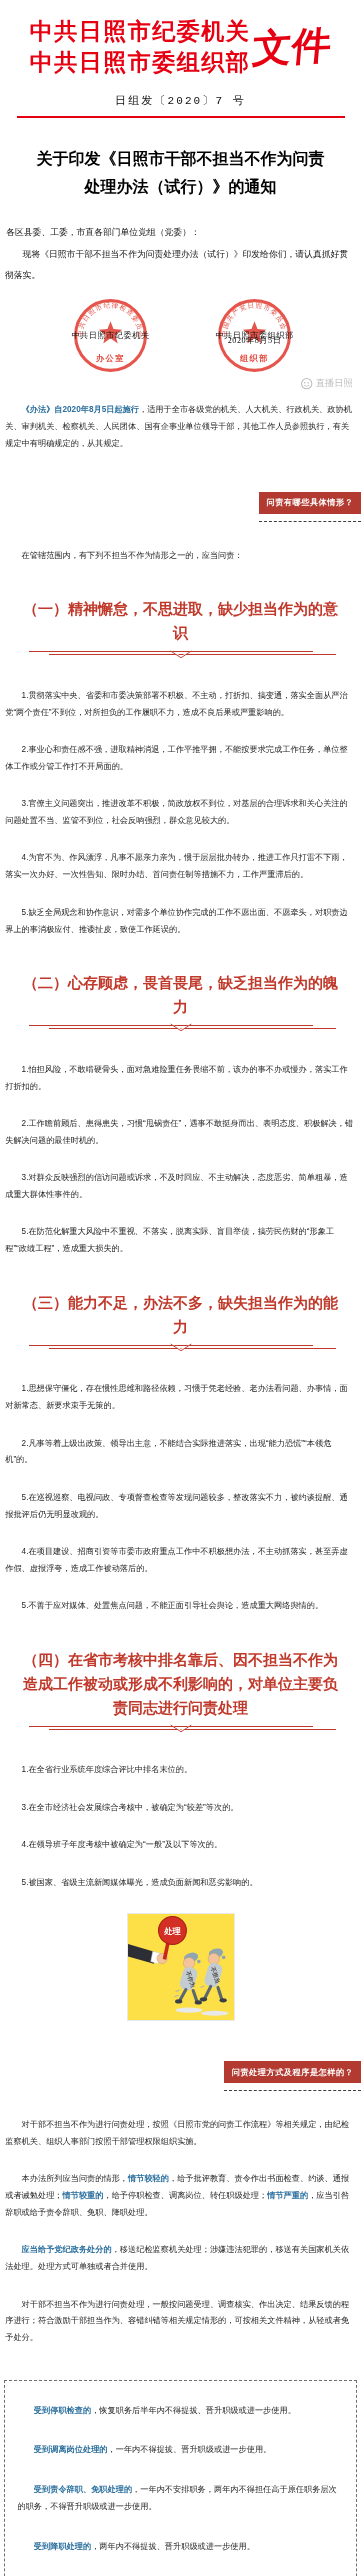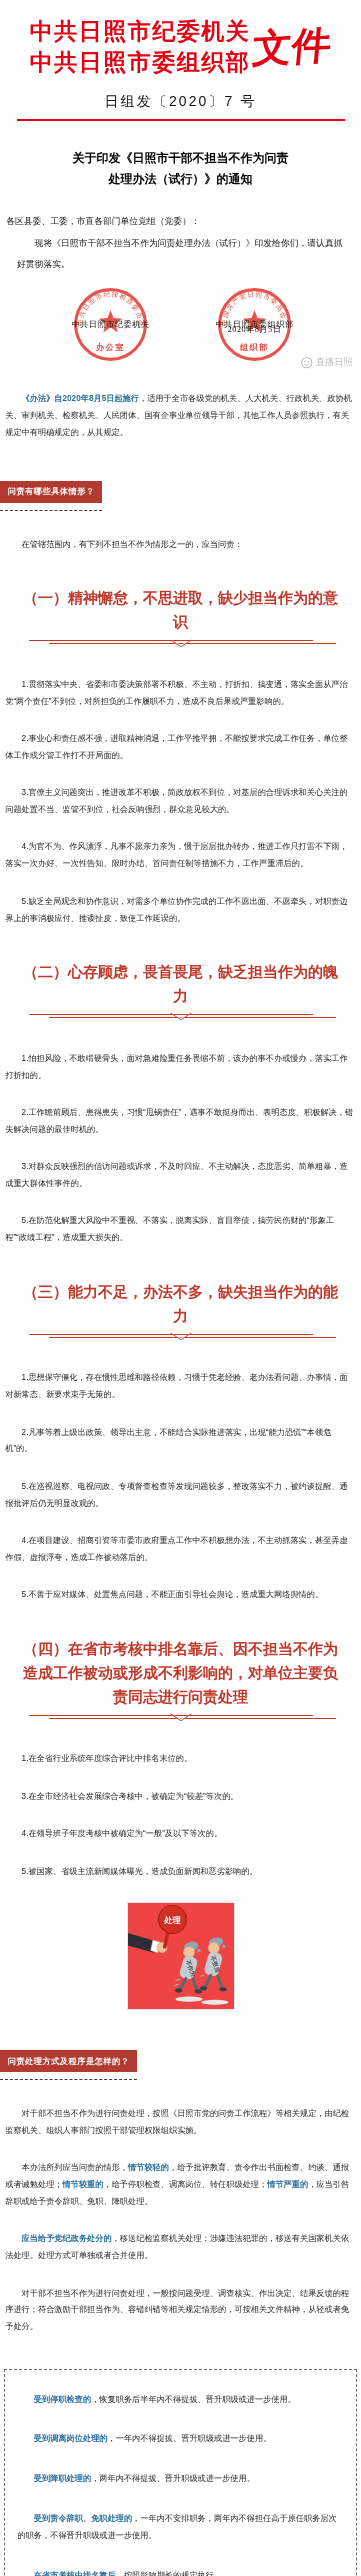--- a/index.html
+++ b/index.html
@@ -6,60 +6,60 @@
   body{width:361px;font-family:"Liberation Sans","DejaVu Sans",sans-serif;color:#222;}
   .doc{width:361px;overflow:hidden;background:#fff;}
 
   
   .hdr-block{padding-top:15.5px;}
   .hdr-row{display:flex;align-items:center;justify-content:center;gap:5.2px;}
   .hdr-org{text-align:center;color:#e60012;font-family:"Liberation Serif","DejaVu Serif",serif;
            font-weight:bold;font-size:23px;line-height:1.35;letter-spacing:1.5px;}
   .hdr-file{color:#e60012;font-family:"Liberation Serif","DejaVu Serif",serif;font-weight:bold;
             font-size:39px;transform:skewX(-8deg) rotate(-3deg);margin-left:-2.1px;}
-  .doc-no{margin-top:15.5px;text-align:center;font-family:Liberation Sans, sans-serif;
-          font-size:14px;letter-spacing:2.1px;color:#111;}
+  .doc-no{margin-top:15.5px;text-align:center;font-family:Liberation Mono, monospace;
+          font-size:11px;letter-spacing:2.1px;color:#111;}
   .red-rule{height:1.5px;background:#e60012;margin:8.2px 16.5px 0 16.5px;}
 
   
   .title{margin:27px 15.5px 0;text-align:center;font-family:"Liberation Serif","DejaVu Serif",serif;
-         font-weight:bold;font-size:12px;line-height:1.75;color:#000;}
+         font-weight:bold;font-size:16px;line-height:1.75;color:#000;}
   .serif{font-family:"Liberation Serif","DejaVu Serif",serif;font-size:8.8px;line-height:2.45;color:#111;}
   .salutation{margin:21.6px 6.2px 0;}
-  .notice-body{margin:0 17px;text-indent:2em;}
+  .notice-body{margin:0 5px;text-indent:2em;}
 
   
   .seals{position:relative;height:111px;margin-top:4.1px;}
   .seal{position:absolute;width:77px;height:77px;top:6.2px;}
   .seal-left{left:72px;}
   .seal-right{left:216px;}
   .seal .overlay{position:absolute;left:50%;transform:translateX(-50%);white-space:nowrap;
         font-family:"Liberation Serif","DejaVu Serif",serif;color:#121212;}
   .seal .org-text{top:33px;font-size:8.2px;letter-spacing:0.5px;}
   .seal .date-text{top:38px;font-size:8.2px;letter-spacing:0.5px;}
-  .watermark{position:absolute;right:8.2px;bottom:22px;display:flex;align-items:center;gap:2.6px;
+  .watermark{position:absolute;right:8.2px;bottom:12px;display:flex;align-items:center;gap:2.6px;
              color:#bcbcbc;font-size:9.3px;}
 
   
   .item{font-size:8.2px;line-height:2.05;margin:0 5.2px 20.6px;text-indent:2em;color:#242424;}
   .em{color:#2a6f9e;font-weight:bold;}
 
-  .qline{text-align:left;margin:39px 0 26px;font-family:Liberation Serif, serif;}
+  .qline{text-align:right;margin:39px 0 26px;font-family:Liberation Serif, serif;}
   .qwrap{display:inline-block;border-bottom:1px dashed #3c3c3c;padding-bottom:6.7px;}
   .qbox{background:#b23a30;color:#fff;font-weight:bold;font-size:8.2px;letter-spacing:0.5px;
         padding:5.7px 7.7px;}
 
   .sec{margin:33px 18.5px 0;text-align:center;color:#c0392b;font-weight:bold;font-size:15px;line-height:1.6;}
   .sec-rule{position:relative;height:10.3px;margin:4.1px 15.5px 28px;}
   .sec-rule::before{content:"";position:absolute;left:4%;right:10%;top:1.5px;height:1px;background:#c0392b;}
   .sec-rule::after{content:"";position:absolute;left:10%;right:3%;top:4.6px;height:1px;background:#c0392b;}
   .chev{position:absolute;left:50%;top:0;transform:translateX(-50%);z-index:2;}
 
   .cartoon-wrap{text-align:center;margin:21.6px 0 24px;}
-  .cartoon{display:inline-block;border:0.5px solid #e9e9e9;background:#ef4444;font-size:0;}
+  .cartoon{display:inline-block;border:0.5px solid #e9e9e9;background:#fde047;font-size:0;}
 
   .pbox{border:0.5px dashed #6f6f6f;margin:33px 4.1px 27px;padding:21.6px 7.2px 1px;}
   .pbox .item{margin-bottom:23px;}
 </style>
 </head>
 <body>
 
 <div class="doc">
 
   <header class="hdr-block">
@@ -220,19 +220,19 @@
   </div>
 
   <p class="item">对干部不担当不作为进行问责处理，按照《日照市党的问责工作流程》等相关规定，由纪检监察机关、组织人事部门按照干部管理权限组织实施。</p>
   <p class="item"><span>本办法所列应当问责的情形，</span><span class="em">情节较轻的</span><span>，给予批评教育、责令作出书面检查、约谈、通报或者诫勉处理；</span><span class="em">情节较重的</span><span>，给予停职检查、调离岗位、转任职级处理；</span><span class="em">情节严重的</span><span>，应当引咎辞职或给予责令辞职、免职、降职处理。</span></p>
   <p class="item"><span class="em">应当给予党纪政务处分的</span><span>，移送纪检监察机关处理；涉嫌违法犯罪的，移送有关国家机关依法处理。处理方式可单独或者合并使用。</span></p>
   <p class="item">对干部不担当不作为进行问责处理，一般按问题受理、调查核实、作出决定、结果反馈的程序进行；符合激励干部担当作为、容错纠错等相关规定情形的，可按相关文件精神，从轻或者免予处分。</p>
 
   <div class="pbox">
     <p class="item"><span class="em">受到停职检查的</span><span>，恢复职务后半年内不得提拔、晋升职级或进一步使用。</span></p>
     <p class="item"><span class="em">受到调离岗位处理的</span><span>，一年内不得提拔、晋升职级或进一步使用。</span></p>
+    <p class="item"><span class="em">受到责令辞职、免职处理的</span><span>，一年内不安排职务，两年内不得担任高于原任职务层次的职务，不得晋升职级或进一步使用。</span></p>
     <p class="item"><span class="em">受到降职处理的</span><span>，两年内不得提拔、晋升职级或进一步使用。</span></p>
-    <p class="item"><span class="em">受到责令辞职、免职处理的</span><span>，一年内不安排职务，两年内不得担任高于原任职务层次的职务，不得晋升职级或进一步使用。</span></p>
     <p class="item"><span class="em">在省市考核中排名靠后</span><span>，按照影响期长的规定执行。</span></p>
   </div>
 
 </div>
 
 
 </body></html>

